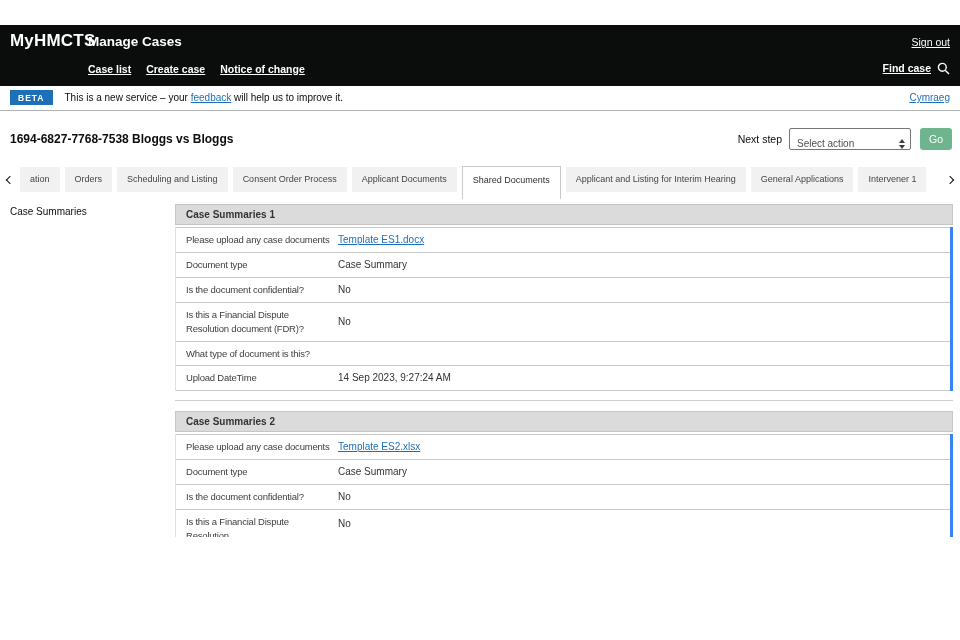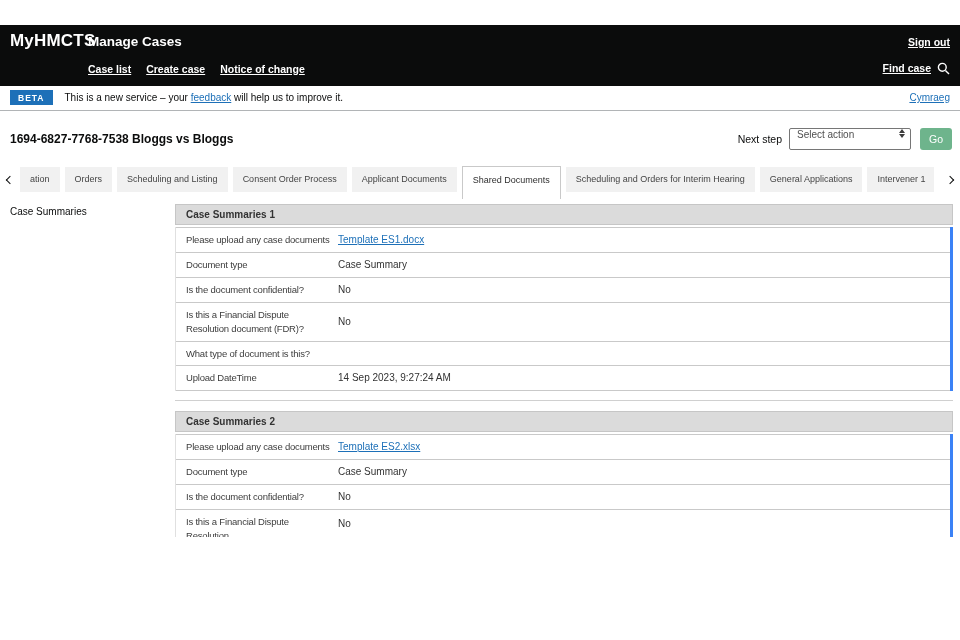--- a/index.html
+++ b/index.html
@@ -6,39 +6,39 @@
   html,body { width:960px; height:640px; background:#fff; font-family:"Liberation Sans",sans-serif; overflow:hidden; }
   a { cursor:pointer; }
 
   .top-gap { height:25px; background:#fff; }
 
   
   .gov-header { background:#0b0c0c; color:#fff; padding:6px 10px 9px 10px; }
   .hdr-row1 { display:flex; align-items:baseline; }
   .brand { font-size:17px; font-weight:bold; width:78px; flex:0 0 78px; letter-spacing:.2px; }
   .service { font-size:13.5px; font-weight:bold; }
-  .signout { margin-left:auto; font-size:10.5px; color:#fff; text-decoration:underline; font-weight:bold; }
+  .signout { margin-left:auto; font-size:10.5px; color:#fff; text-decoration:underline; font-weight:normal; }
   .hdr-row2 { display:flex; align-items:center; margin-top:8px; padding-left:78px; }
   .nav-link { color:#fff; font-size:10.5px; font-weight:bold; text-decoration:underline; margin-right:15px; }
   .findcase { margin-left:auto; display:flex; align-items:center; gap:6px; }
   .findcase a { color:#fff; font-size:10.5px; font-weight:bold; text-decoration:underline; }
 
   
   .beta-bar { display:flex; align-items:center; padding:4px 10px 5px 10px; border-bottom:1px solid #b1b4b6; }
   .beta-badge { background:#1d70b8; color:#fff; font-size:8.5px; font-weight:bold; letter-spacing:1px; padding:2.5px 8px; }
   .beta-text { font-size:10px; color:#0b0c0c; margin-left:12px; }
   .beta-text a { color:#1d70b8; text-decoration:underline; }
   .cymraeg { margin-left:auto; font-size:10px; color:#1d70b8; text-decoration:underline; }
 
   
   .case-bar { display:flex; align-items:center; height:55px; padding:0 8px 0 10px; }
   .case-title { font-size:12px; font-weight:bold; color:#0b0c0c; }
   .next-step { margin-left:auto; display:flex; align-items:center; }
   .next-step-label { font-size:10.5px; color:#0b0c0c; margin-right:7px; }
-  .select { width:122px; height:22px; border:1px solid #767676; border-radius:2px; display:flex; align-items:flex-start; padding:0 5px 0 7px; background:#fff; cursor:pointer; }
+  .select { width:122px; height:22px; border:1px solid #767676; border-radius:2px; display:flex; align-items:flex-end; padding:0 5px 0 7px; background:#fff; cursor:pointer; }
   .select-value { font-size:10px; color:#4f4f4f; flex:1; }
   .spinner { display:flex; flex-direction:column; align-items:center; }
   .tri-up { width:0; height:0; border-left:3px solid transparent; border-right:3px solid transparent; border-bottom:4px solid #3c3c3c; margin-bottom:1.5px; }
   .tri-down { width:0; height:0; border-left:3px solid transparent; border-right:3px solid transparent; border-top:4px solid #3c3c3c; }
   .go-btn { background:#6eb48c; color:#fff; font-size:10.5px; border:none; border-radius:3px; padding:5px 9px; margin-left:9px; cursor:pointer; font-family:inherit; }
 
   
   .tab-bar { position:relative; height:34px; }
   .scroll-btn { position:absolute; top:6px; width:14px; height:16px; display:flex; align-items:center; justify-content:center; cursor:pointer; background:#fff; }
   .scroll-left { left:3px; }
@@ -113,21 +113,21 @@
   <div class="scroll-btn scroll-left">
       <span class="chev-icon chev-l"></span>
     </div>
   <div class="tab-strip" id="tab-strip">
       <div class="tab">ation</div>
       <div class="tab">Orders</div>
       <div class="tab">Scheduling and Listing</div>
       <div class="tab">Consent Order Process</div>
       <div class="tab">Applicant Documents</div>
       <div class="tab active">Shared Documents</div>
-      <div class="tab">Scheduling and Orders for Interim Hearing</div>
+      <div class="tab">Applicant and Listing for Interim Hearing</div>
       <div class="tab">General Applications</div>
       <div class="tab">Intervener 1</div>
     </div>
   <div class="scroll-btn scroll-right">
       <span class="chev-icon chev-r"></span>
     </div>
 </div>
 
 <div class="content">
   <div class="side-label">Case Summaries</div>

